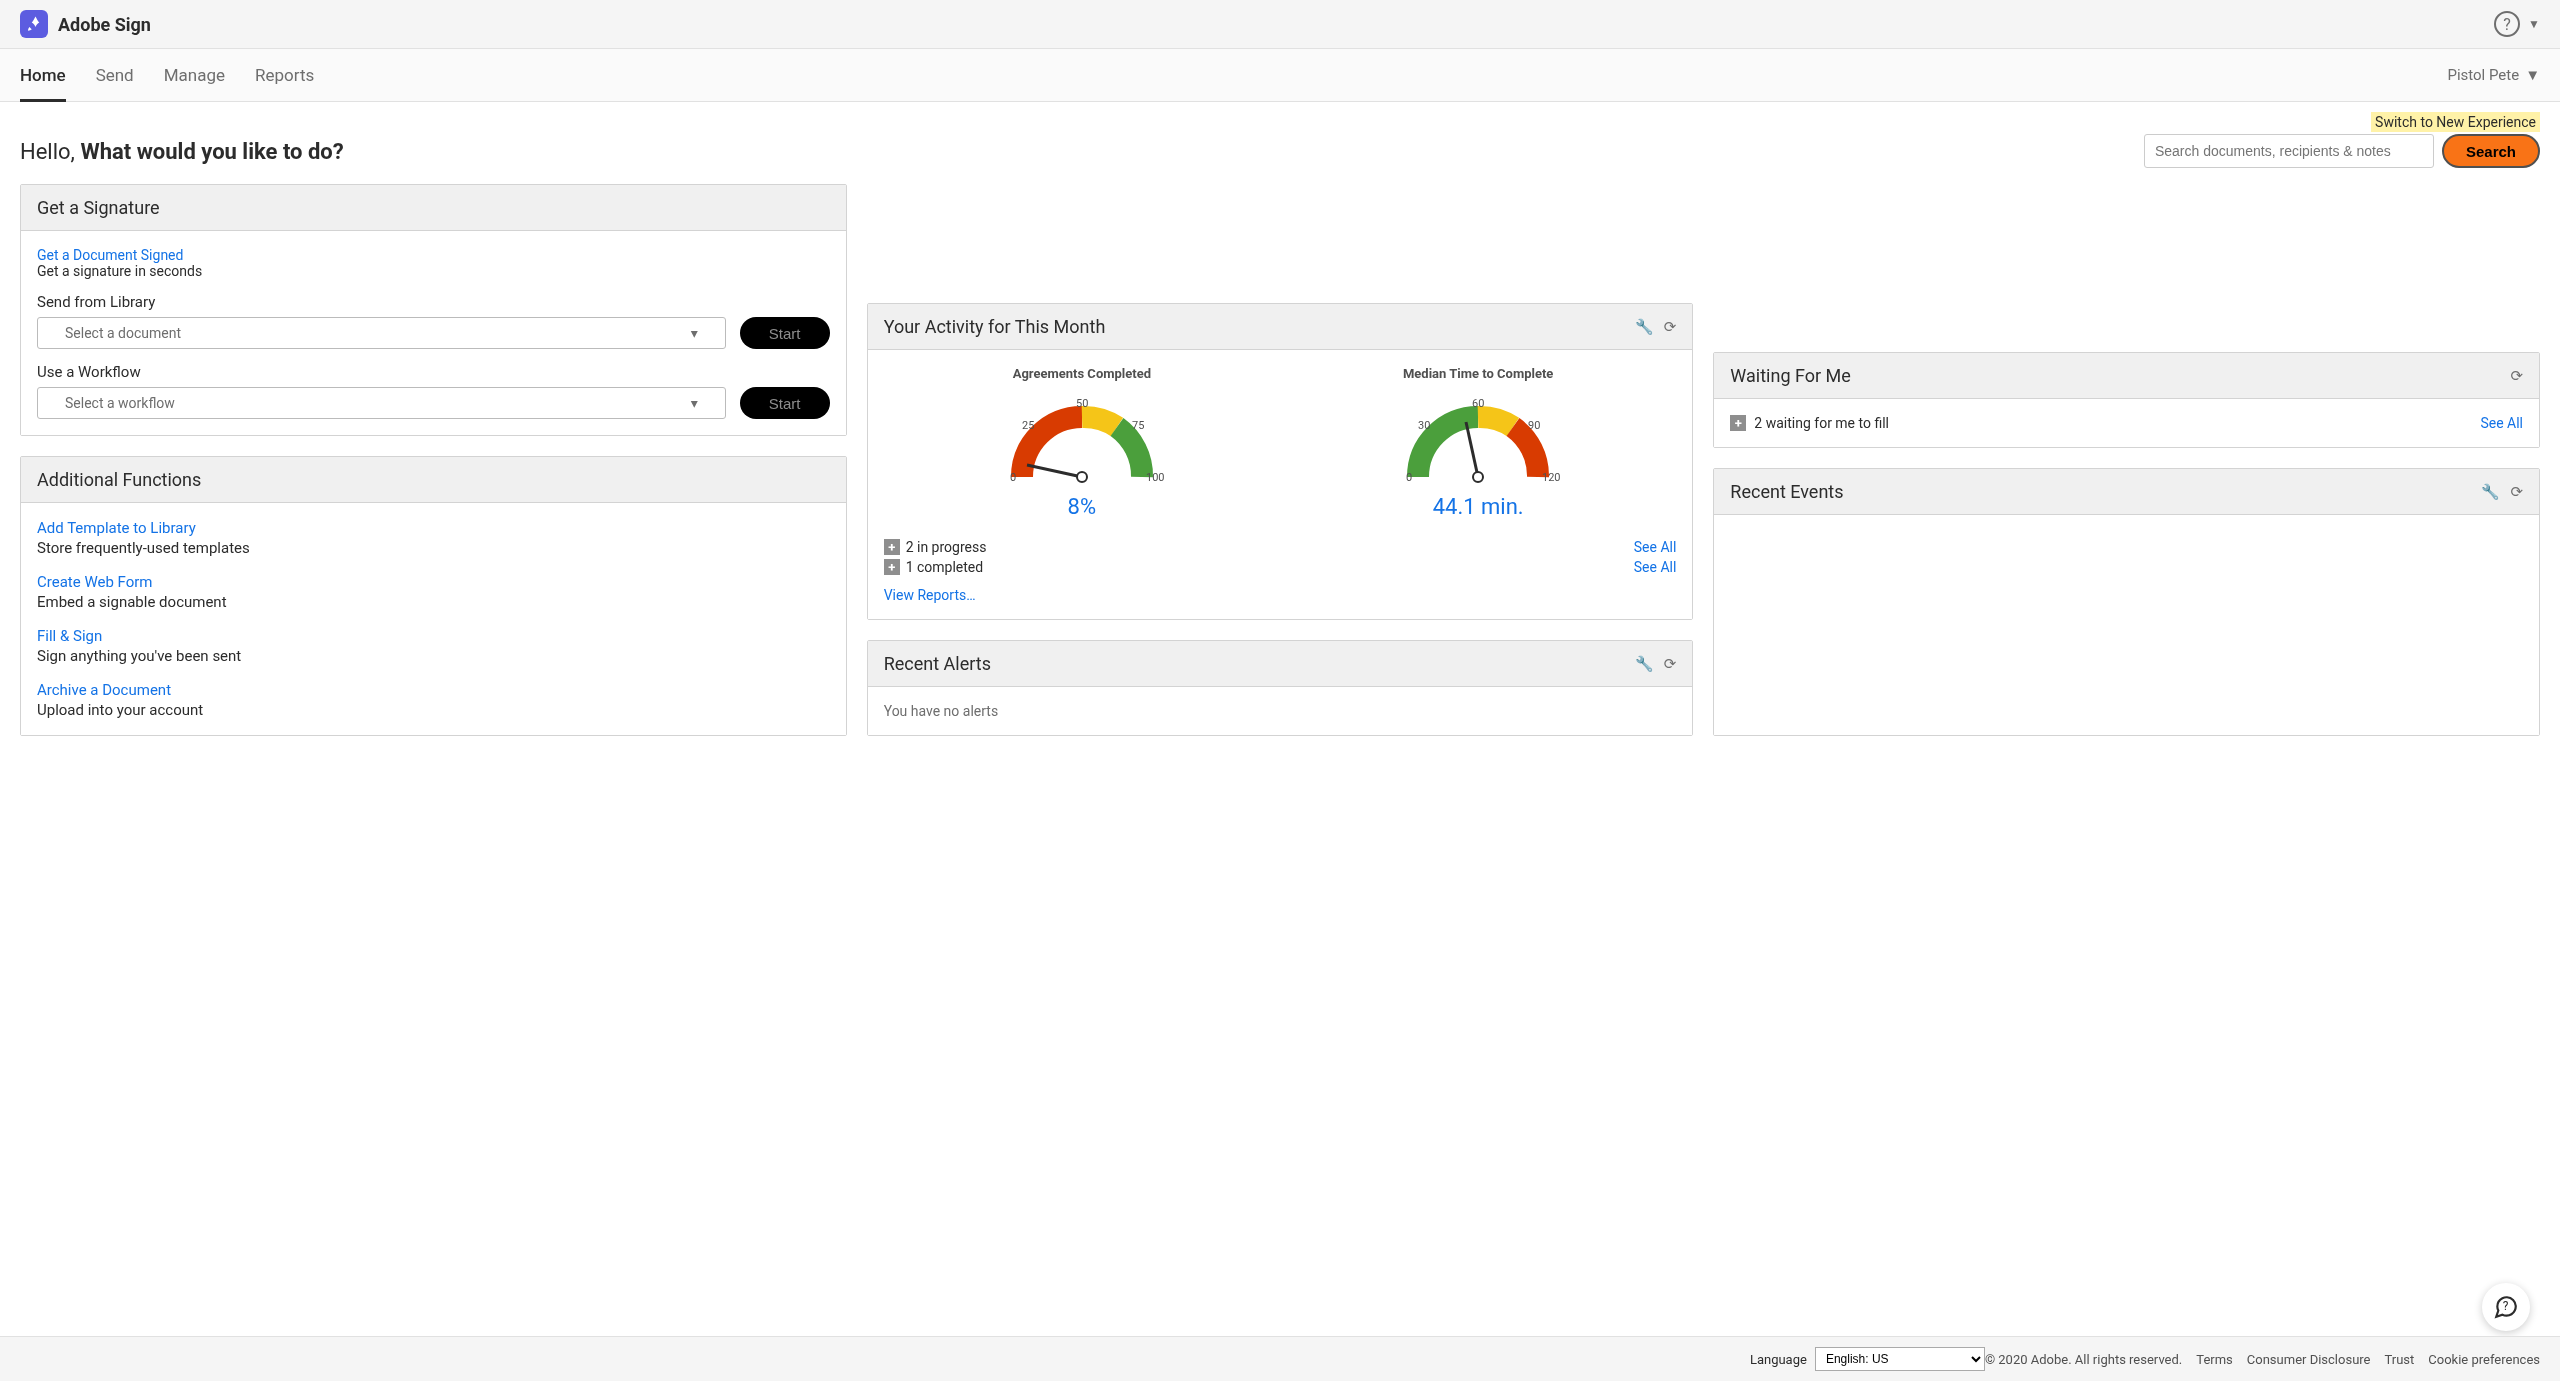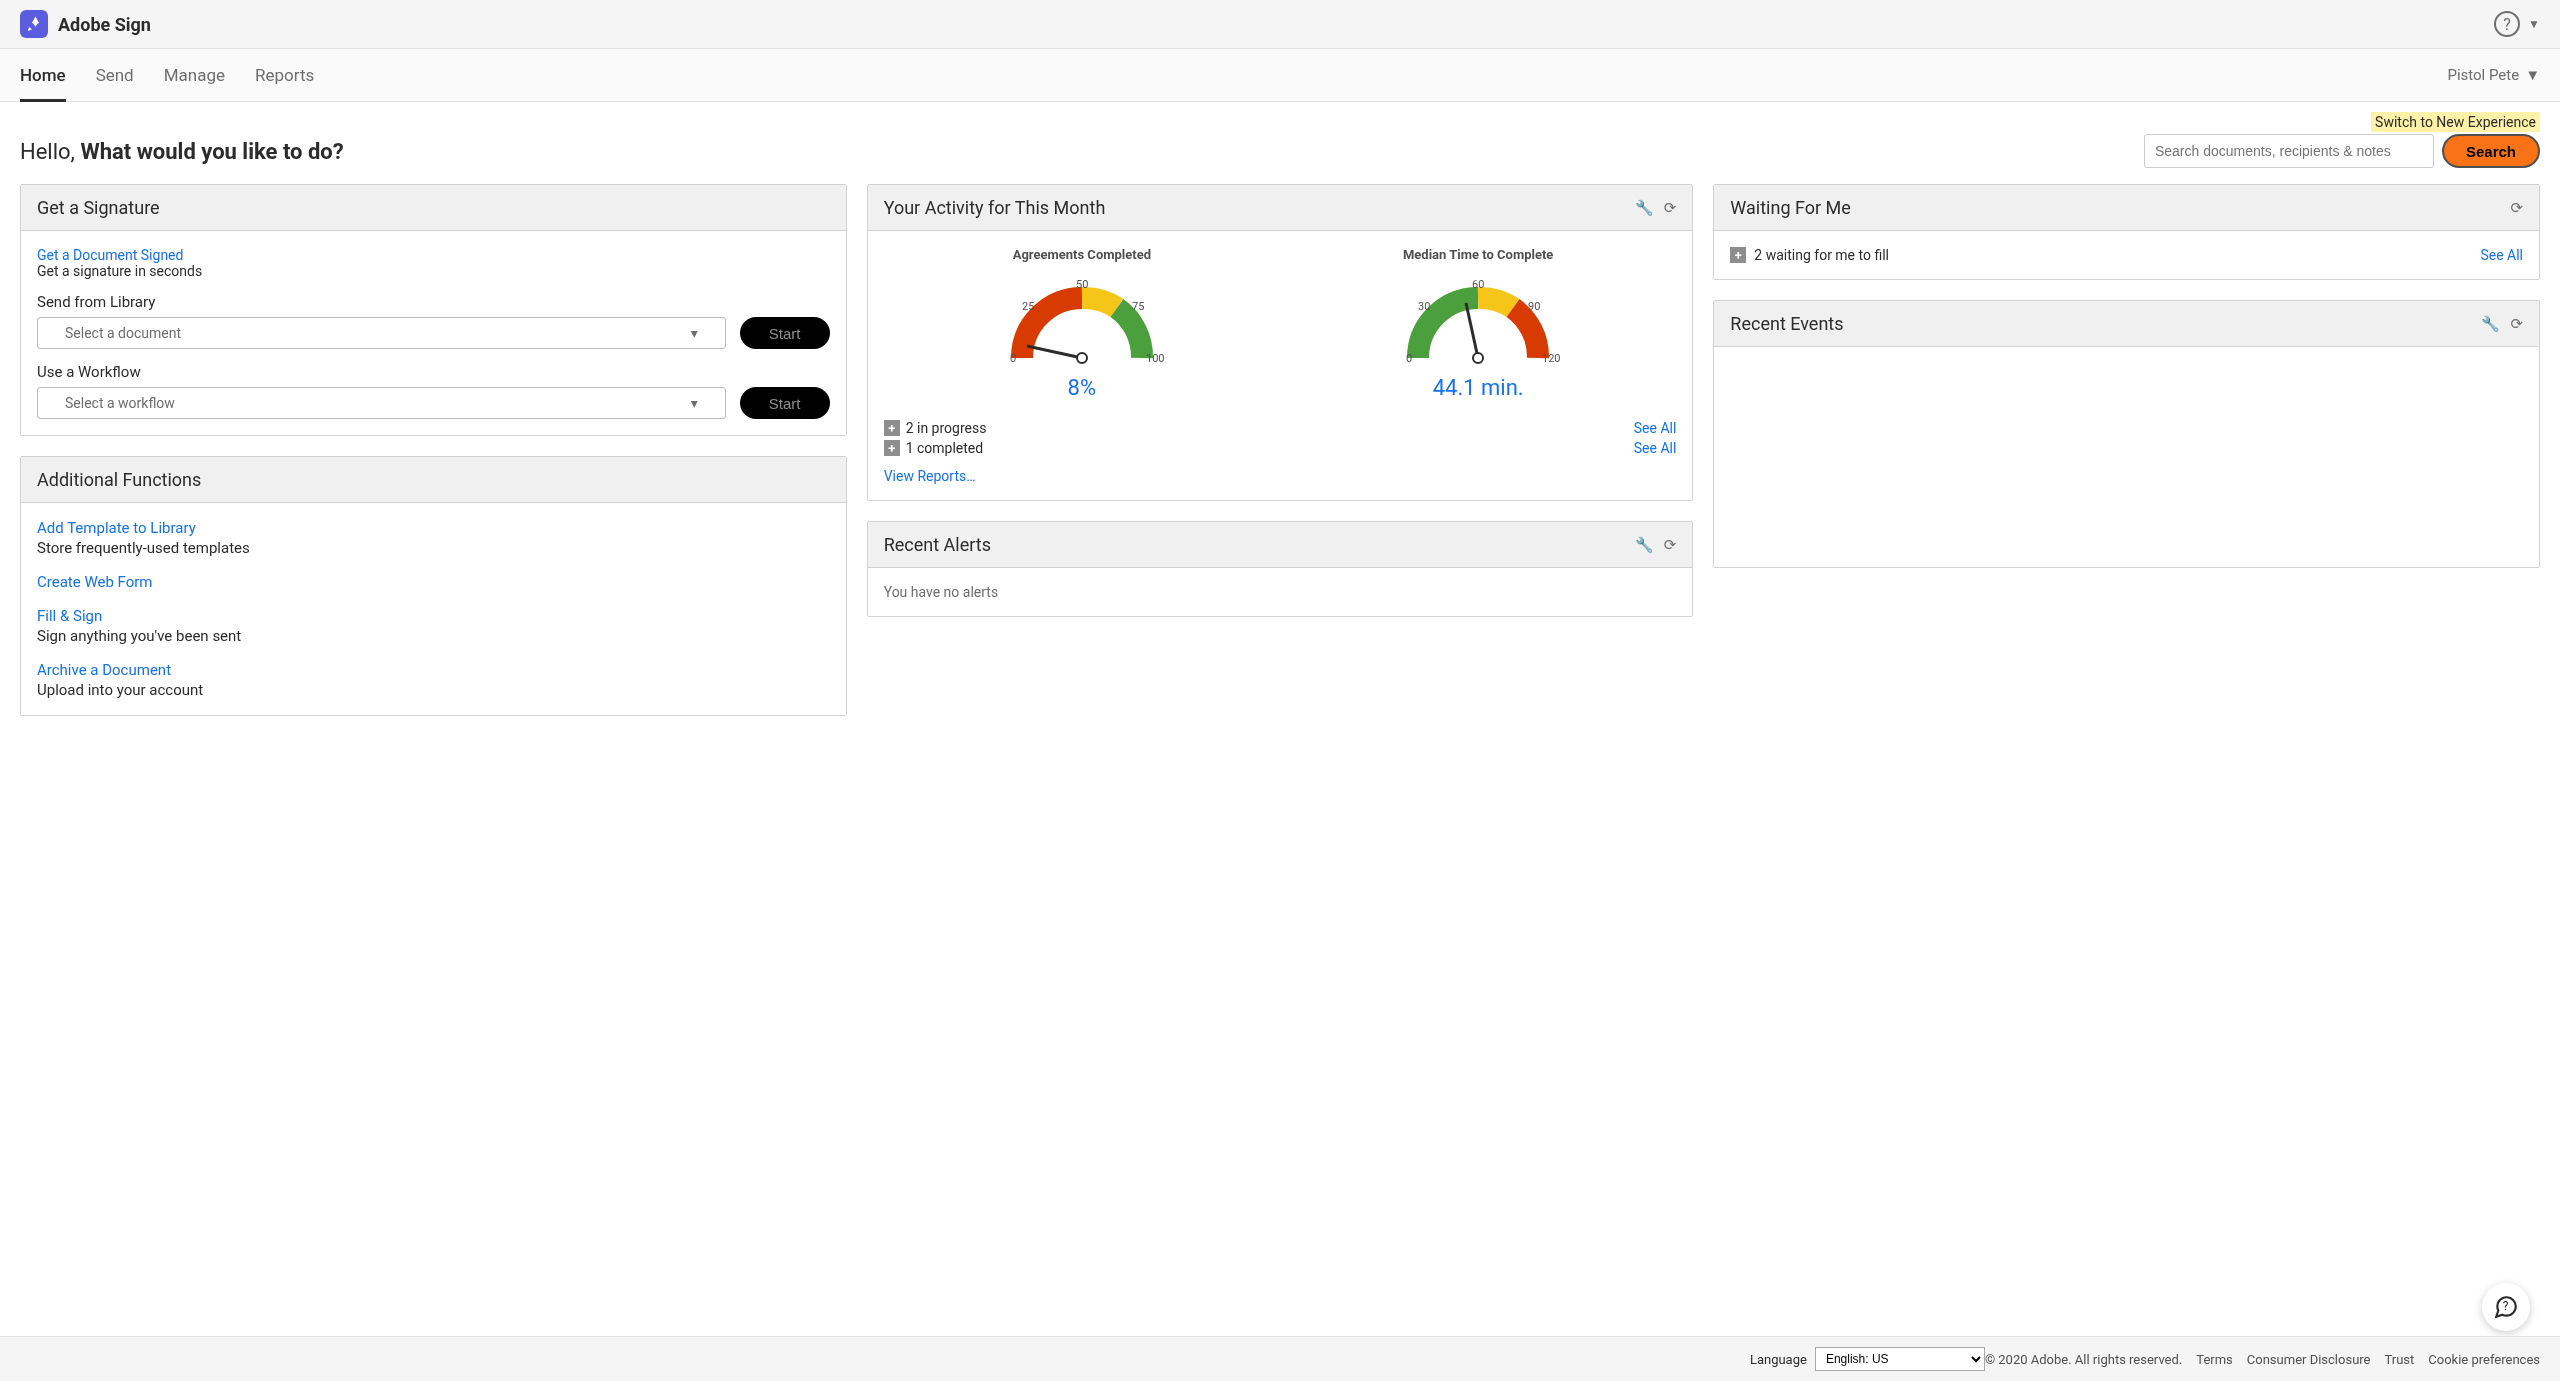--- a/index.html
+++ b/index.html
@@ -27,21 +27,21 @@
 .main { padding: 12px 20px 80px 20px; }
 .switch-bar { text-align: right; margin-bottom: 4px; }
 .switch-link { background: #fff2a8; color: #2c2c2c; font-size: 14px; padding: 2px 4px; cursor: pointer; }
 .greeting-row { display: flex; justify-content: space-between; align-items: center; margin-bottom: 16px; }
 .greeting { font-size: 22px; }
 .greeting .bold { font-weight: 700; }
 .search-group { display: flex; gap: 8px; align-items: center; }
 .search-input { width: 290px; height: 34px; border: 1px solid #ccc; border-radius: 3px; padding: 0 10px; font-size: 14px; color: #6e6e6e; }
 .search-btn { height: 34px; padding: 0 22px; border: 2px solid #505050; border-radius: 18px; background: #f97316; font-size: 15px; font-weight: 600; cursor: pointer; }
 
-.columns { display: flex; gap: 20px; align-items: flex-start; }
+.columns { display: flex; gap: 20px; align-items: flex-end; }
 .col { flex: 1; min-width: 0; display: flex; flex-direction: column; gap: 20px; }
 
 .panel { border: 1px solid #d3d3d3; border-radius: 2px; }
 .panel-header { background: #f0f0f0; border-bottom: 1px solid #d3d3d3; padding: 12px 16px; font-size: 18px; font-weight: 400; display: flex; justify-content: space-between; align-items: center; }
 .panel-header .tools { display: flex; gap: 10px; color: #6e6e6e; }
 .panel-body { padding: 16px; background: #fff; }
 
 .link { color: #1473e6; cursor: pointer; }
 .desc { color: #2c2c2c; margin-bottom: 14px; }
 .field-label { margin-bottom: 6px; font-size: 15px; }
@@ -169,20 +169,21 @@
         <div class="panel-header">
           <span>Additional Functions</span>
         </div>
         <div class="panel-body">
           <div class="func-item">
             <div class="link">Add Template to Library</div>
             <div class="desc2">Store frequently-used templates</div>
           </div>
           <div class="func-item">
             <div class="link">Create Web Form</div>
+            <div class="desc2">Embed a signable document</div>
           </div>
           <div class="func-item">
             <div class="link">Fill &amp; Sign</div>
             <div class="desc2">Sign anything you've been sent</div>
           </div>
           <div class="func-item" style="margin-bottom:0">
             <div class="link">Archive a Document</div>
             <div class="desc2">Upload into your account</div>
           </div>
         </div>

